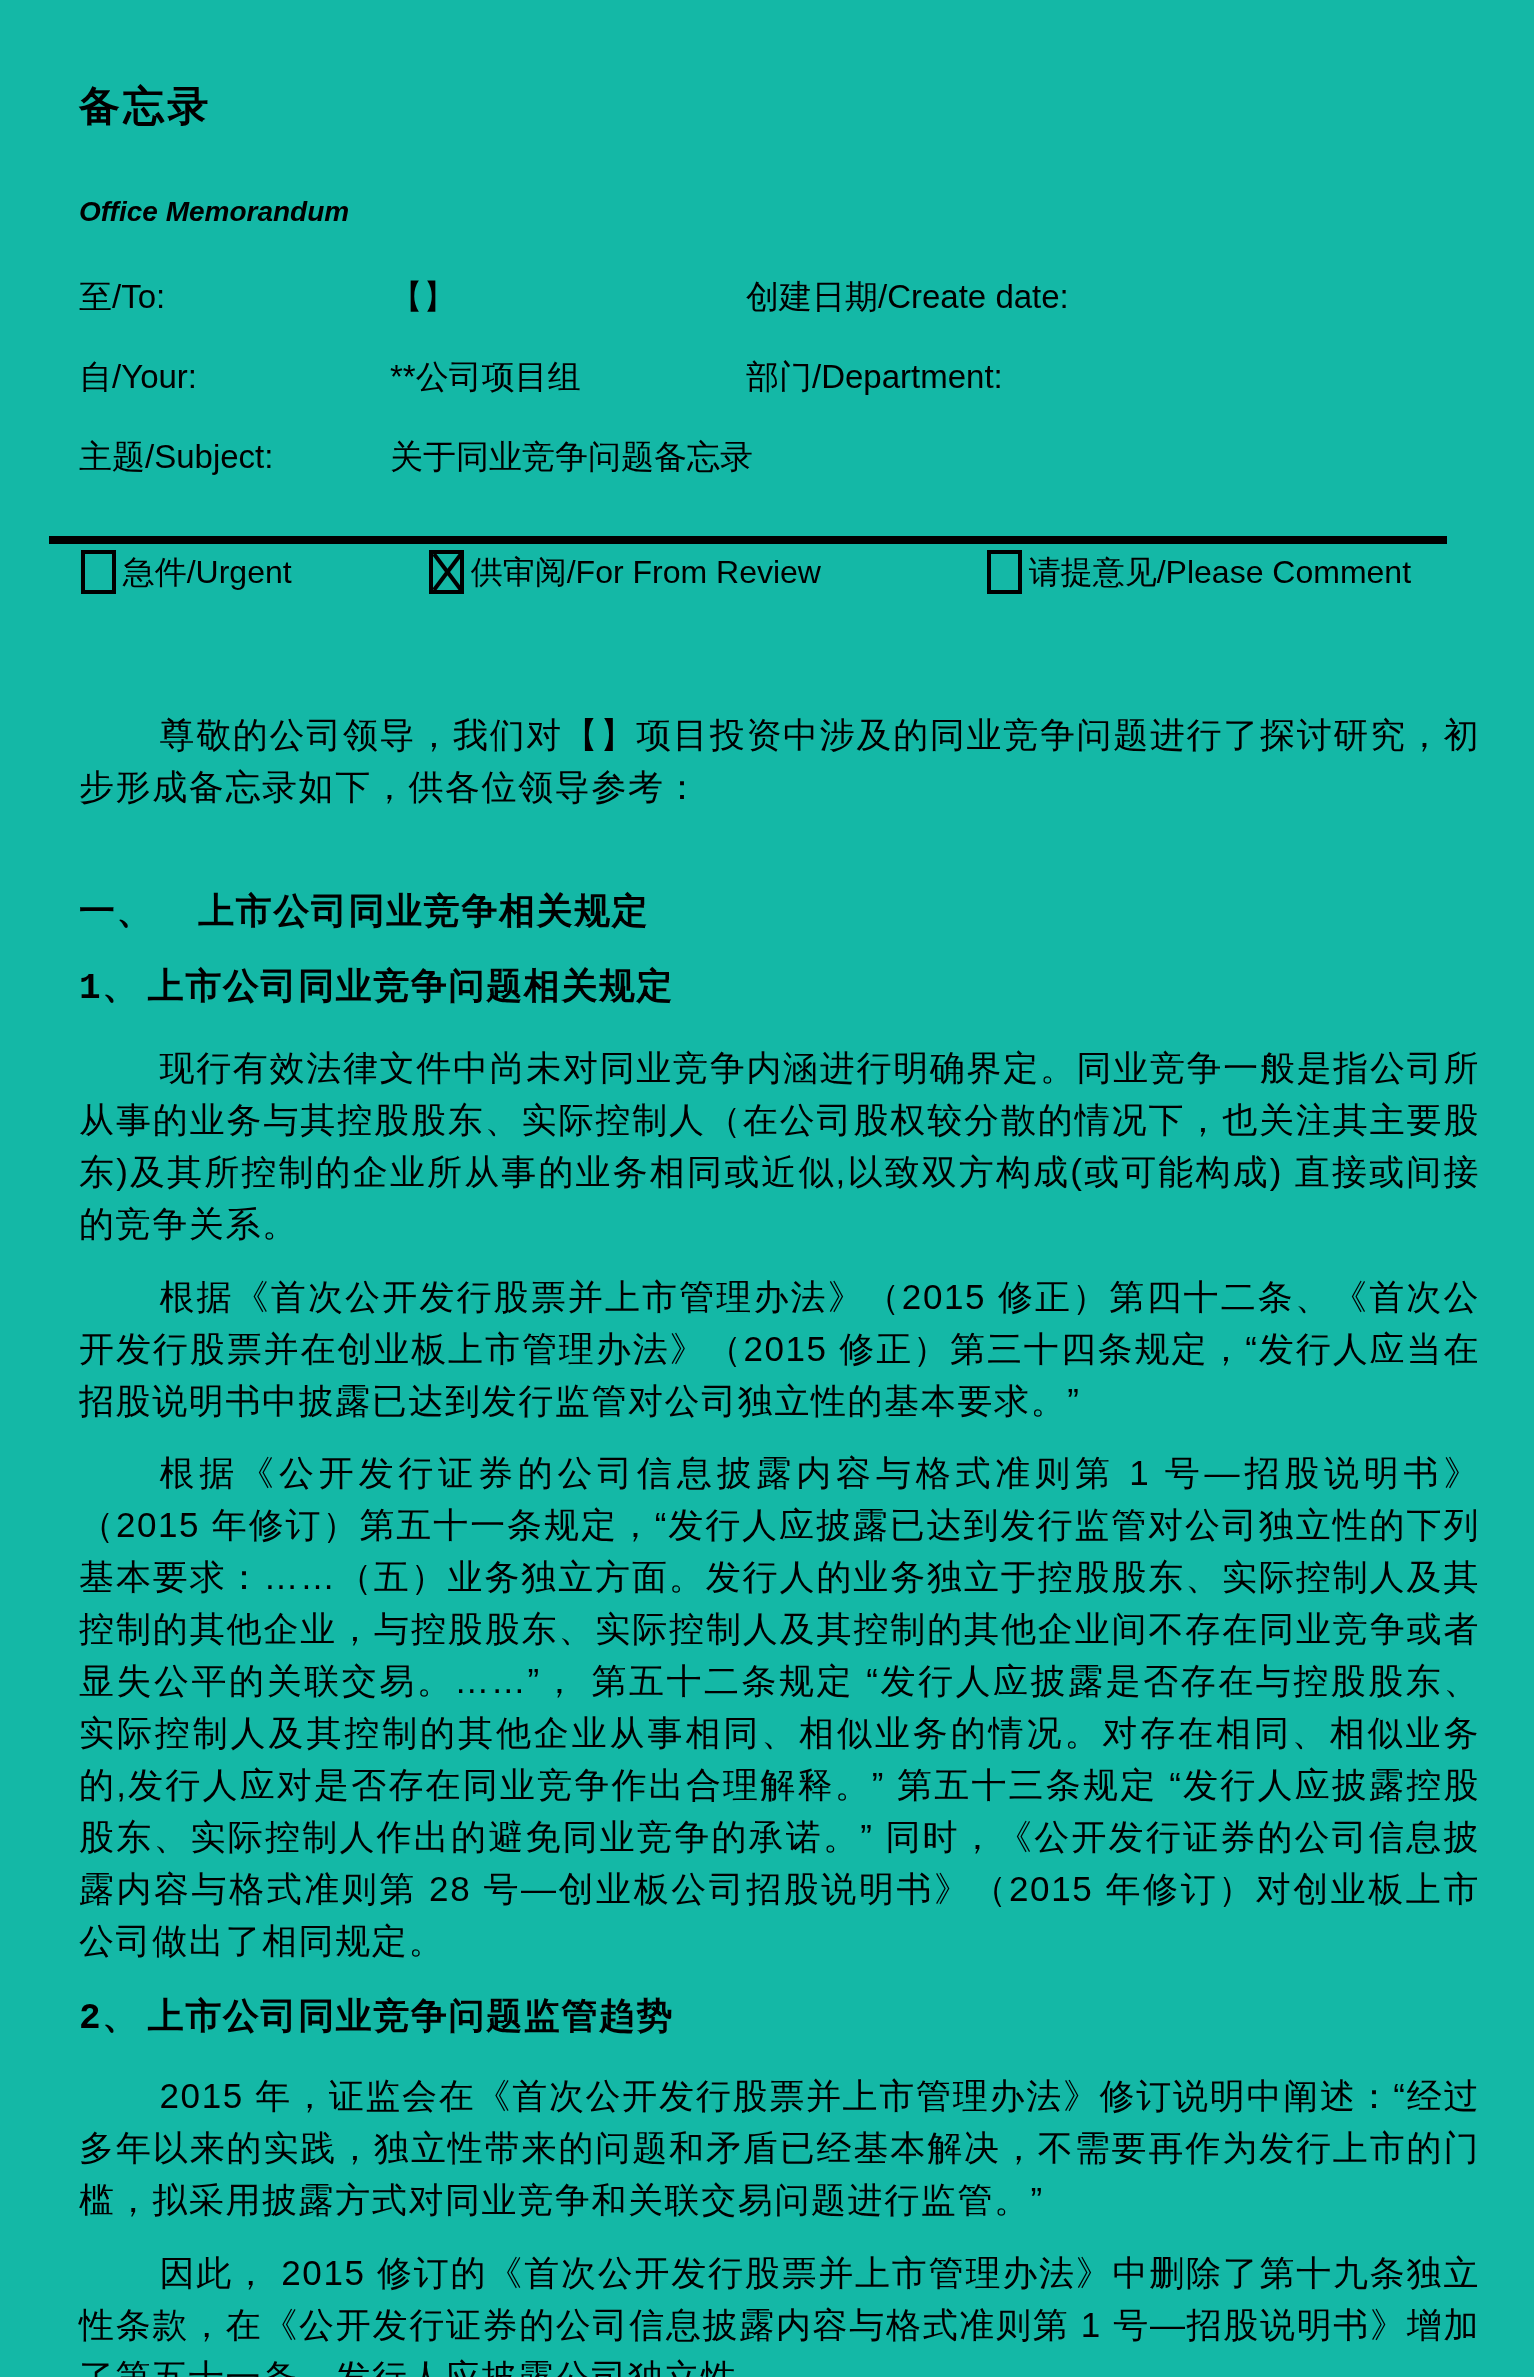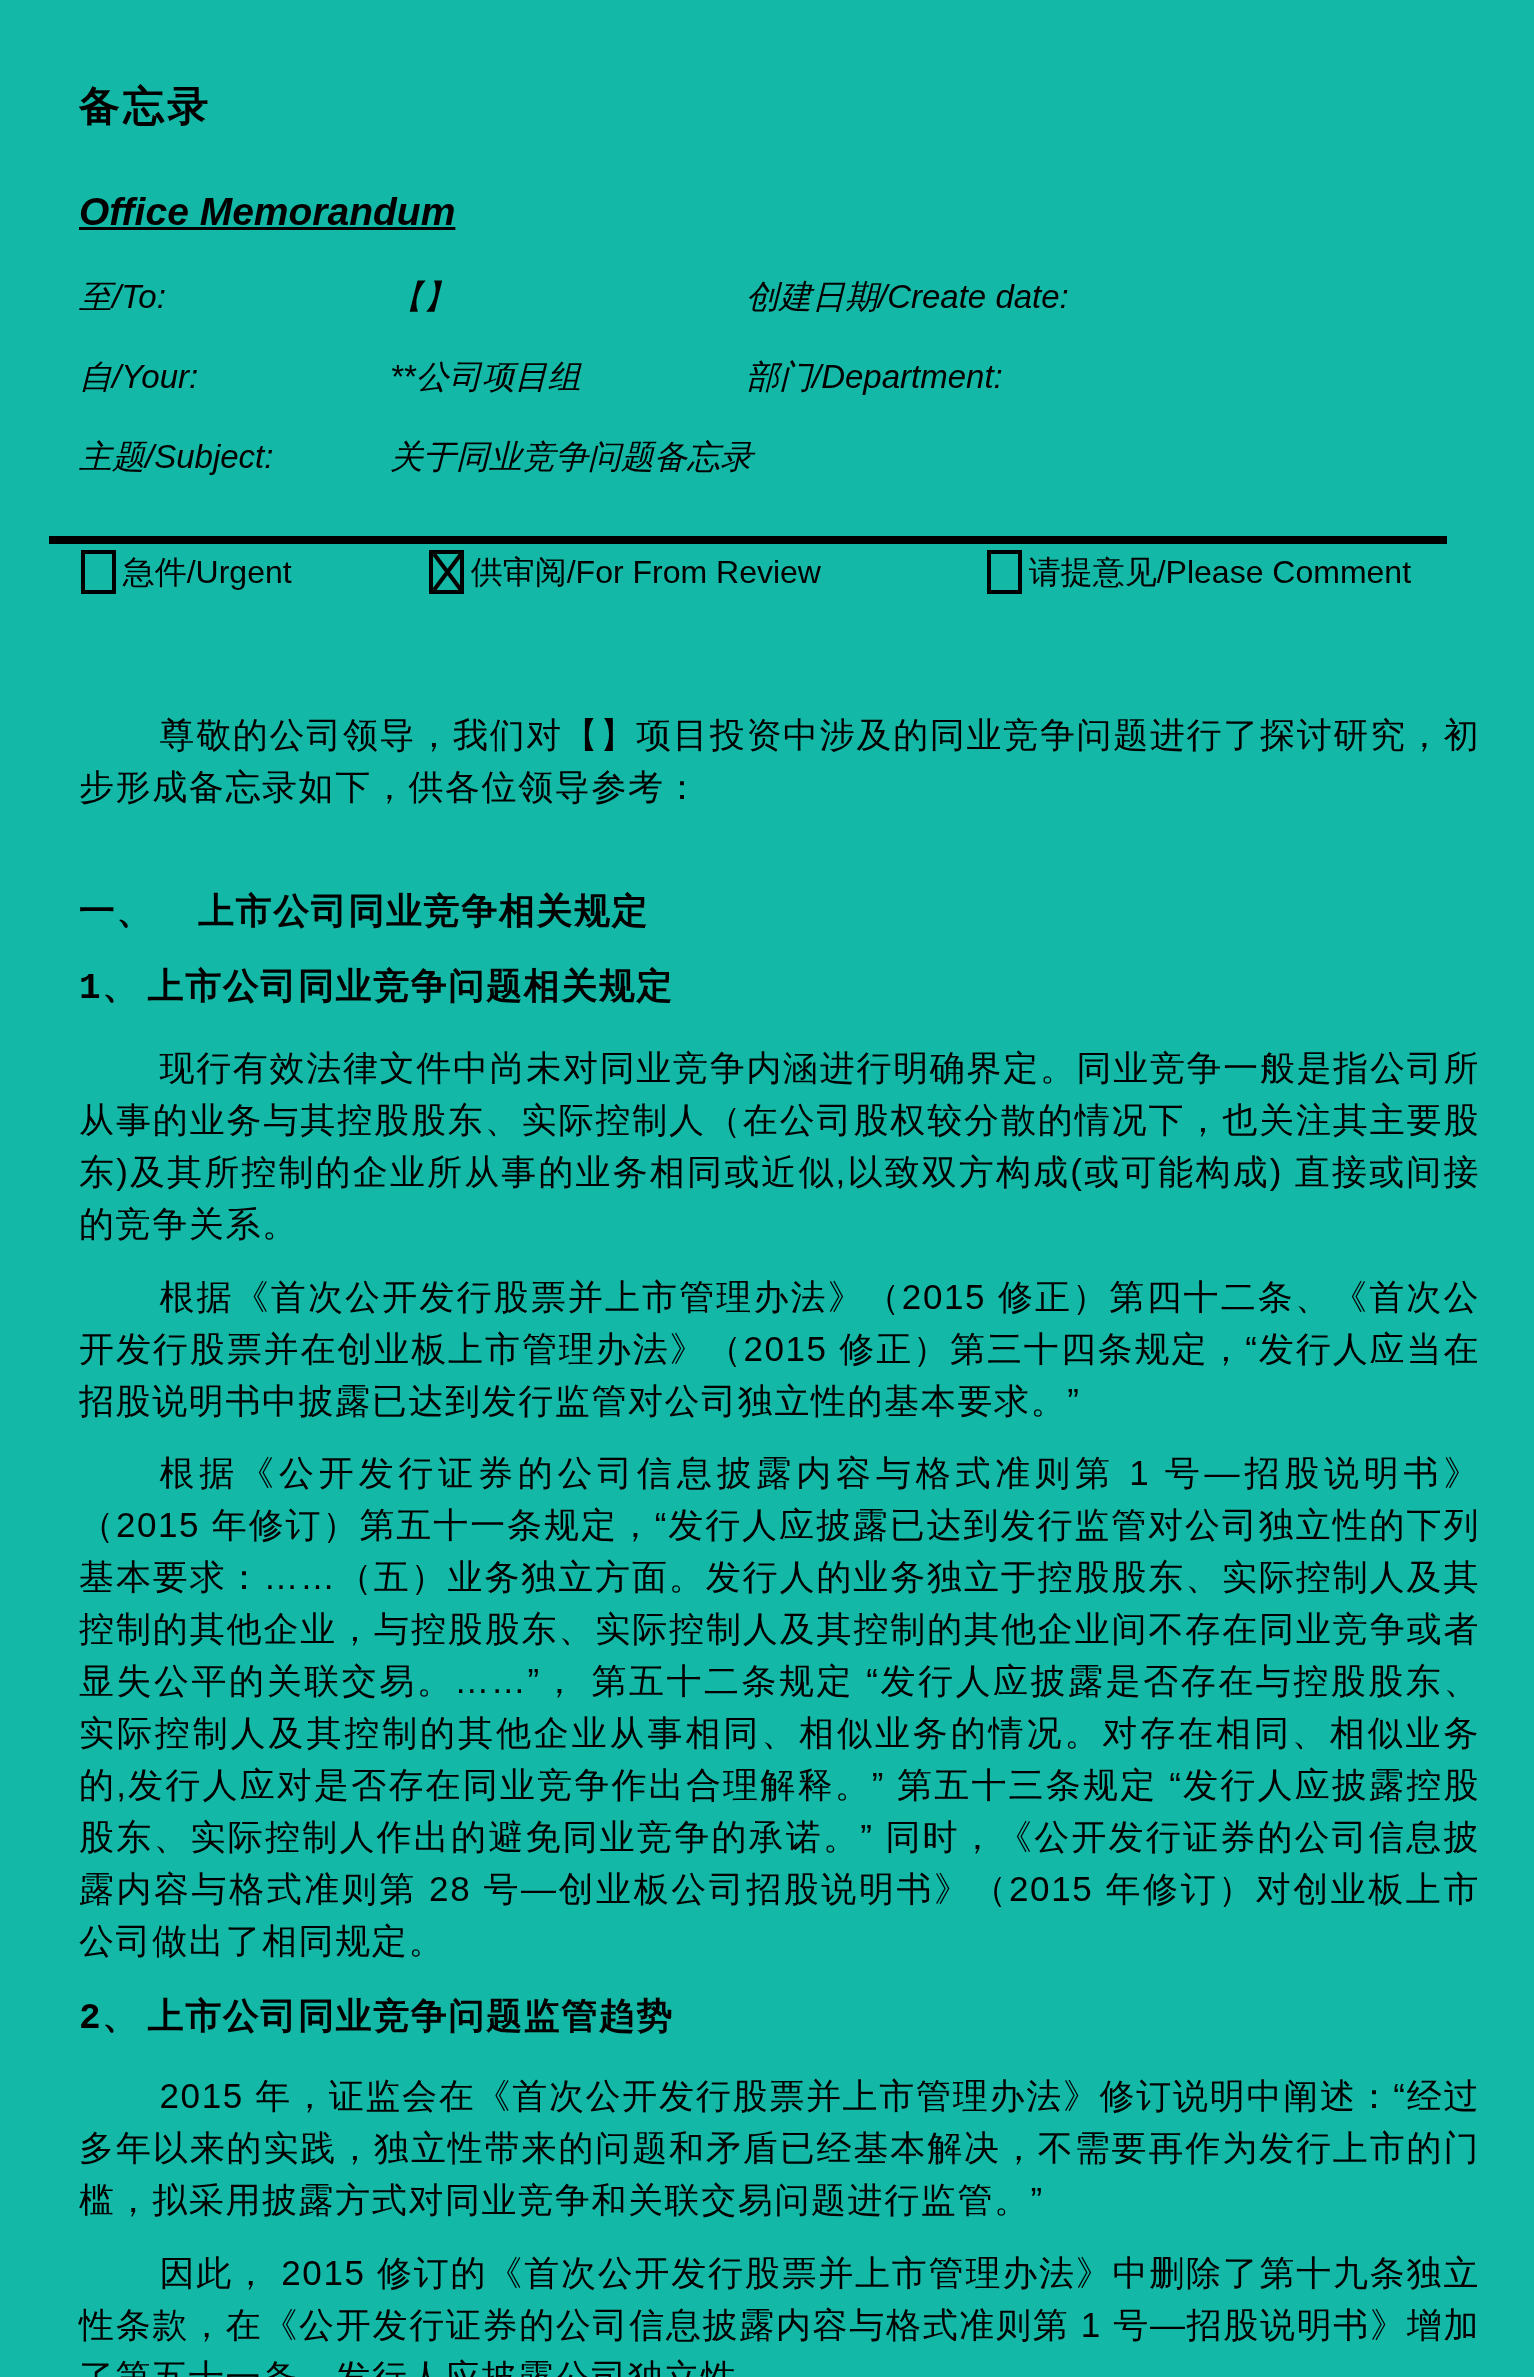--- a/index.html
+++ b/index.html
@@ -17,37 +17,36 @@
   
   .title-zh {
     margin-top: 79px;
     font-size: 41px;
     line-height: 54px;
     font-weight: bold;
     letter-spacing: 3.2px;
   }
   .title-en {
     margin-top: 57px;
-    font-size: 39px;
+    font-size: 28px;
     line-height: 44px;
     font-weight: bold;
     font-style: italic;
     letter-spacing: 0px;
-    text-decoration: underline;
   }
   .head-rows { margin-top: 43px; }
   .head-row {
     display: grid;
     grid-template-columns: 311px 356px 1fr;
     height: 80px;
     align-items: start;
     font-size: 33px;
     line-height: 39px;
   }
-  .head-row .cell { white-space: nowrap; font-style: italic; }
+  .head-row .cell { white-space: nowrap; }
   .rule {
     margin-top: 19px;
     margin-left: -30px;
     width: 1398px;
     height: 8px;
     background: #000000;
   }
   
   .cb-row {
     margin-top: 6.3px;

